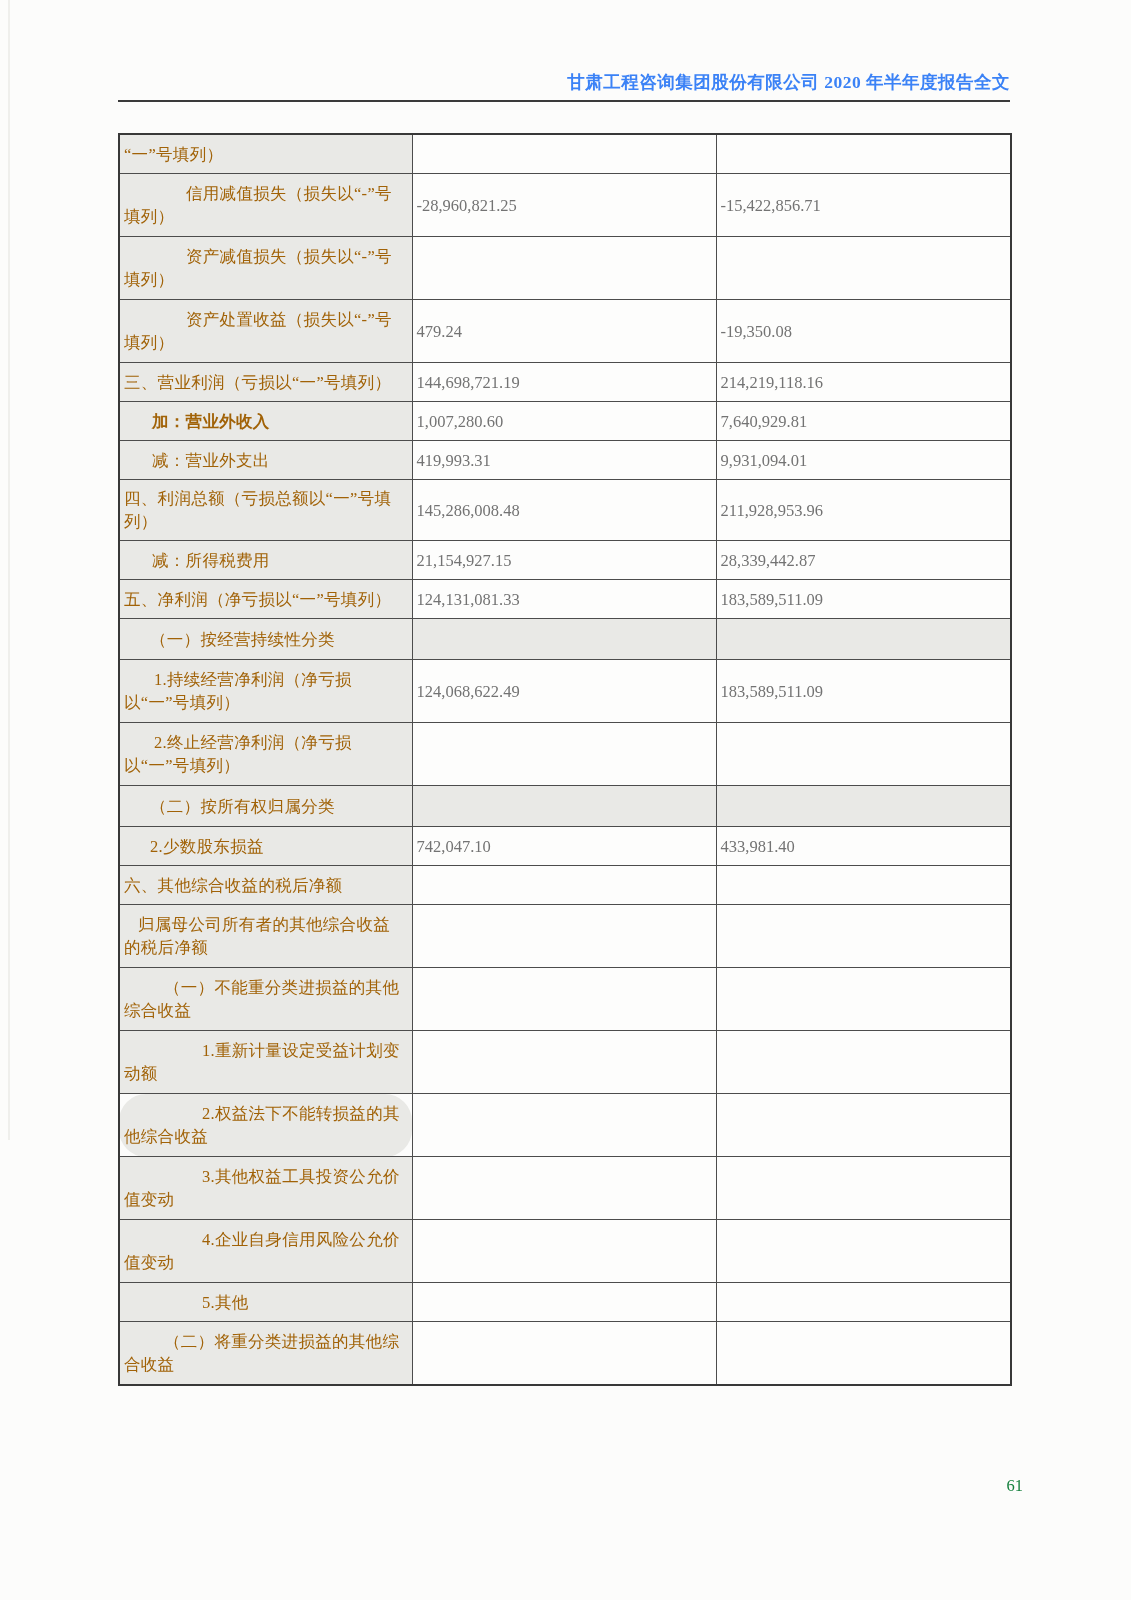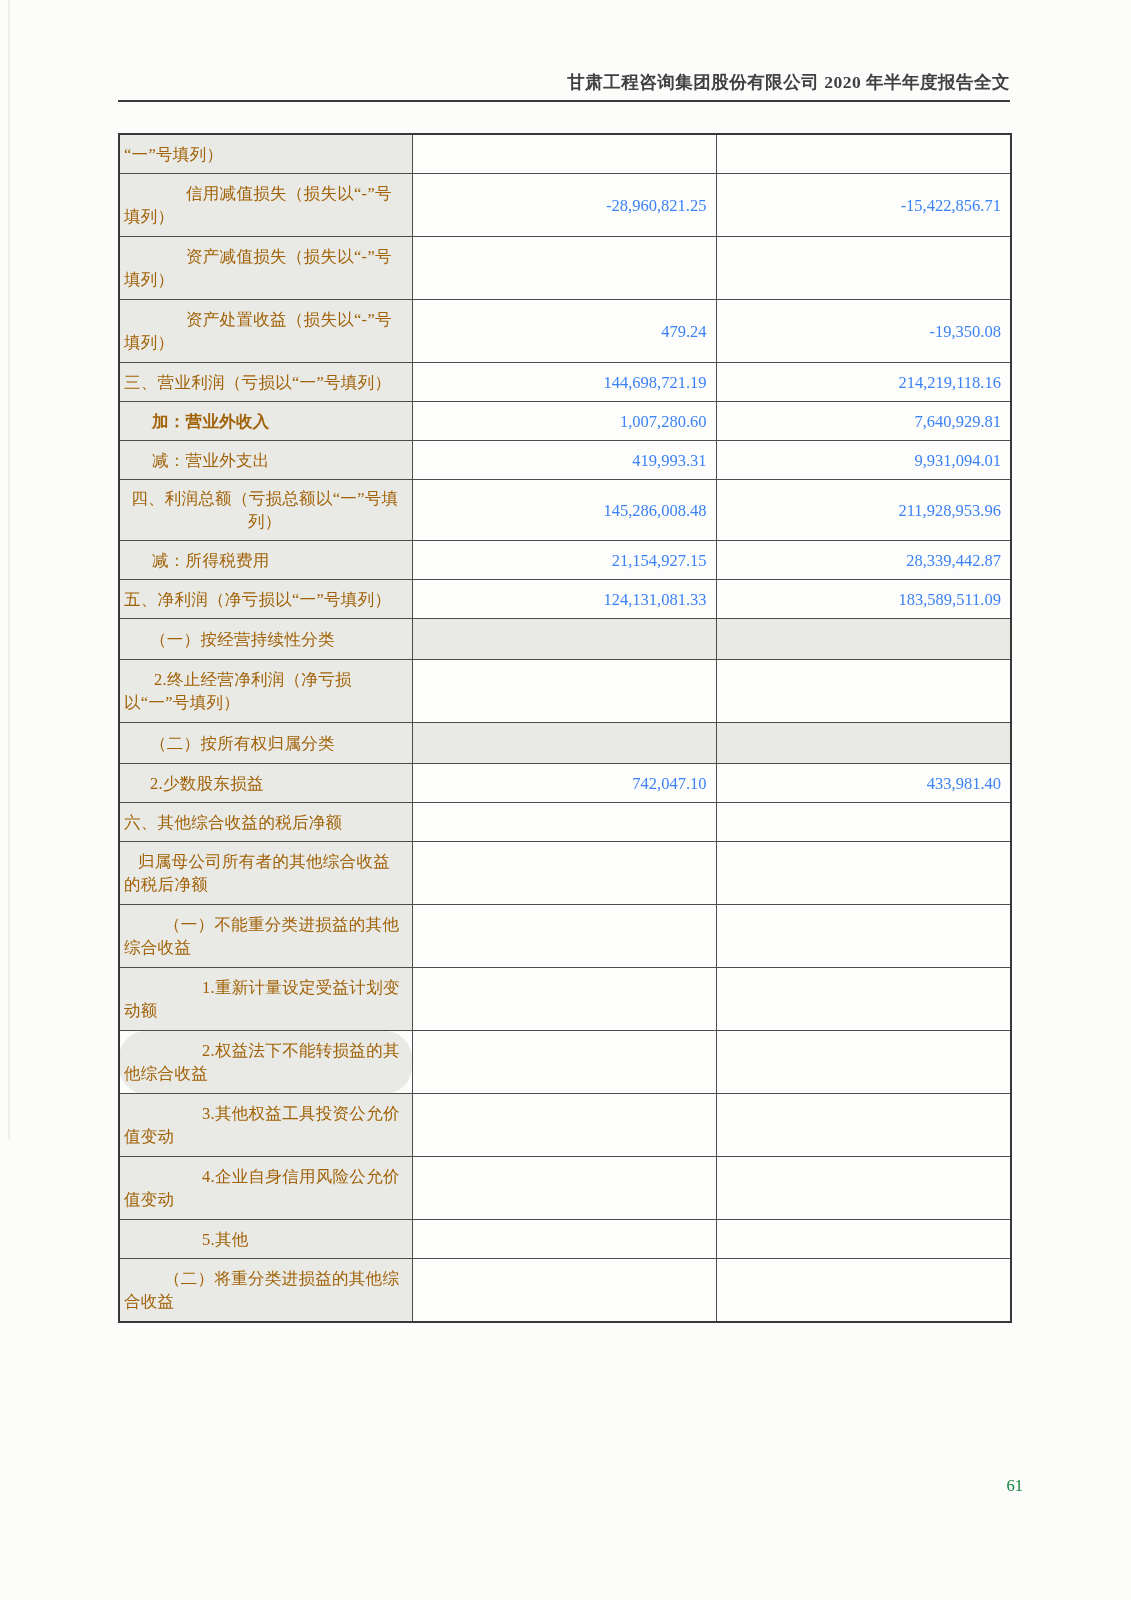--- a/index.html
+++ b/index.html
@@ -21,21 +21,21 @@
   }
   .report-header {
     position: absolute;
     top: 70px;
     left: 118px;
     width: 892px;
     text-align: right;
     font-size: 17.5px;
     font-weight: bold;
     letter-spacing: 0.5px;
-    color: #404040;
+    color: #3b82f6;
     white-space: nowrap;
   }
   .header-rule {
     position: absolute;
     top: 100px;
     left: 118px;
     width: 892px;
     height: 0;
     border-top: 2px solid #3a3a3a;
   }
@@ -58,23 +58,22 @@
     font-size: 16.5px;
     line-height: 23px;
     padding: 7px 6px 7px 4px;
     letter-spacing: 0.3px;
     color: #a16207;
   }
   td.value-cell {
     background: #fdfdfc;
     font-size: 16.5px;
     line-height: 23px;
-    text-align: right;
     padding: 7px 9px 7px 4px;
-    color: #3b82f6;
+    color: #737373;
   }
   tr td { height: 24px; }
   tr.tall td { height: 48px; }
   tr.category td { height: 26px; background: #e9e9e6; }
   .page-number {
     position: absolute;
     top: 1476px;
     left: 118px;
     width: 905px;
     text-align: right;
@@ -129,40 +128,45 @@
           <td class="label-cell" style="text-indent: 28px; font-weight: bold;">加：营业外收入</td>
           <td class="value-cell">1,007,280.60</td>
           <td class="value-cell">7,640,929.81</td>
         </tr>
         <tr>
           <td class="label-cell" style="text-indent: 28px;">减：营业外支出</td>
           <td class="value-cell">419,993.31</td>
           <td class="value-cell">9,931,094.01</td>
         </tr>
         <tr>
-          <td class="label-cell" style="text-indent: 0px; text-align: center;">四、利润总额（亏损总额以“一”号填列）</td>
+          <td class="label-cell" style="text-indent: 0px;">四、利润总额（亏损总额以“一”号填列）</td>
           <td class="value-cell">145,286,008.48</td>
           <td class="value-cell">211,928,953.96</td>
         </tr>
         <tr>
           <td class="label-cell" style="text-indent: 28px;">减：所得税费用</td>
           <td class="value-cell">21,154,927.15</td>
           <td class="value-cell">28,339,442.87</td>
         </tr>
         <tr>
           <td class="label-cell" style="text-indent: 0px;">五、净利润（净亏损以“一”号填列）</td>
           <td class="value-cell">124,131,081.33</td>
           <td class="value-cell">183,589,511.09</td>
         </tr>
         <tr class="category">
           <td class="label-cell" style="text-indent: 26px;">（一）按经营持续性分类</td>
           <td class="value-cell" style="background: rgb(233, 233, 230);"></td>
           <td class="value-cell" style="background: rgb(233, 233, 230);"></td>
         </tr>
         <tr class="tall">
+          <td class="label-cell" style="text-indent: 30px;">1.持续经营净利润（净亏损以“一”号填列）</td>
+          <td class="value-cell">124,068,622.49</td>
+          <td class="value-cell">183,589,511.09</td>
+        </tr>
+        <tr class="tall">
           <td class="label-cell" style="text-indent: 30px; margin-left: 43px;">2.终止经营净利润（净亏损以“一”号填列）</td>
           <td class="value-cell"></td>
           <td class="value-cell"></td>
         </tr>
         <tr class="category">
           <td class="label-cell" style="text-indent: 26px;">（二）按所有权归属分类</td>
           <td class="value-cell" style="background: rgb(233, 233, 230);"></td>
           <td class="value-cell" style="background: rgb(233, 233, 230);"></td>
         </tr>
         <tr>

